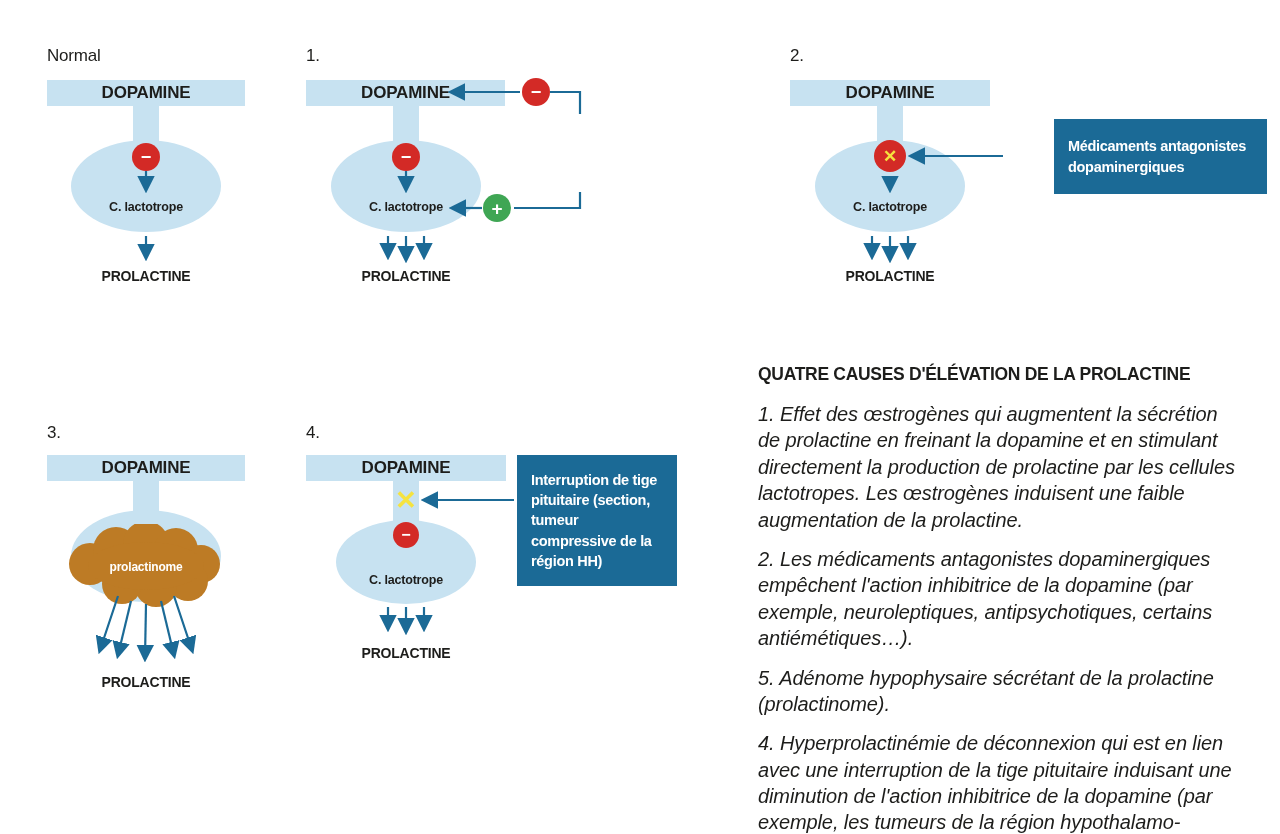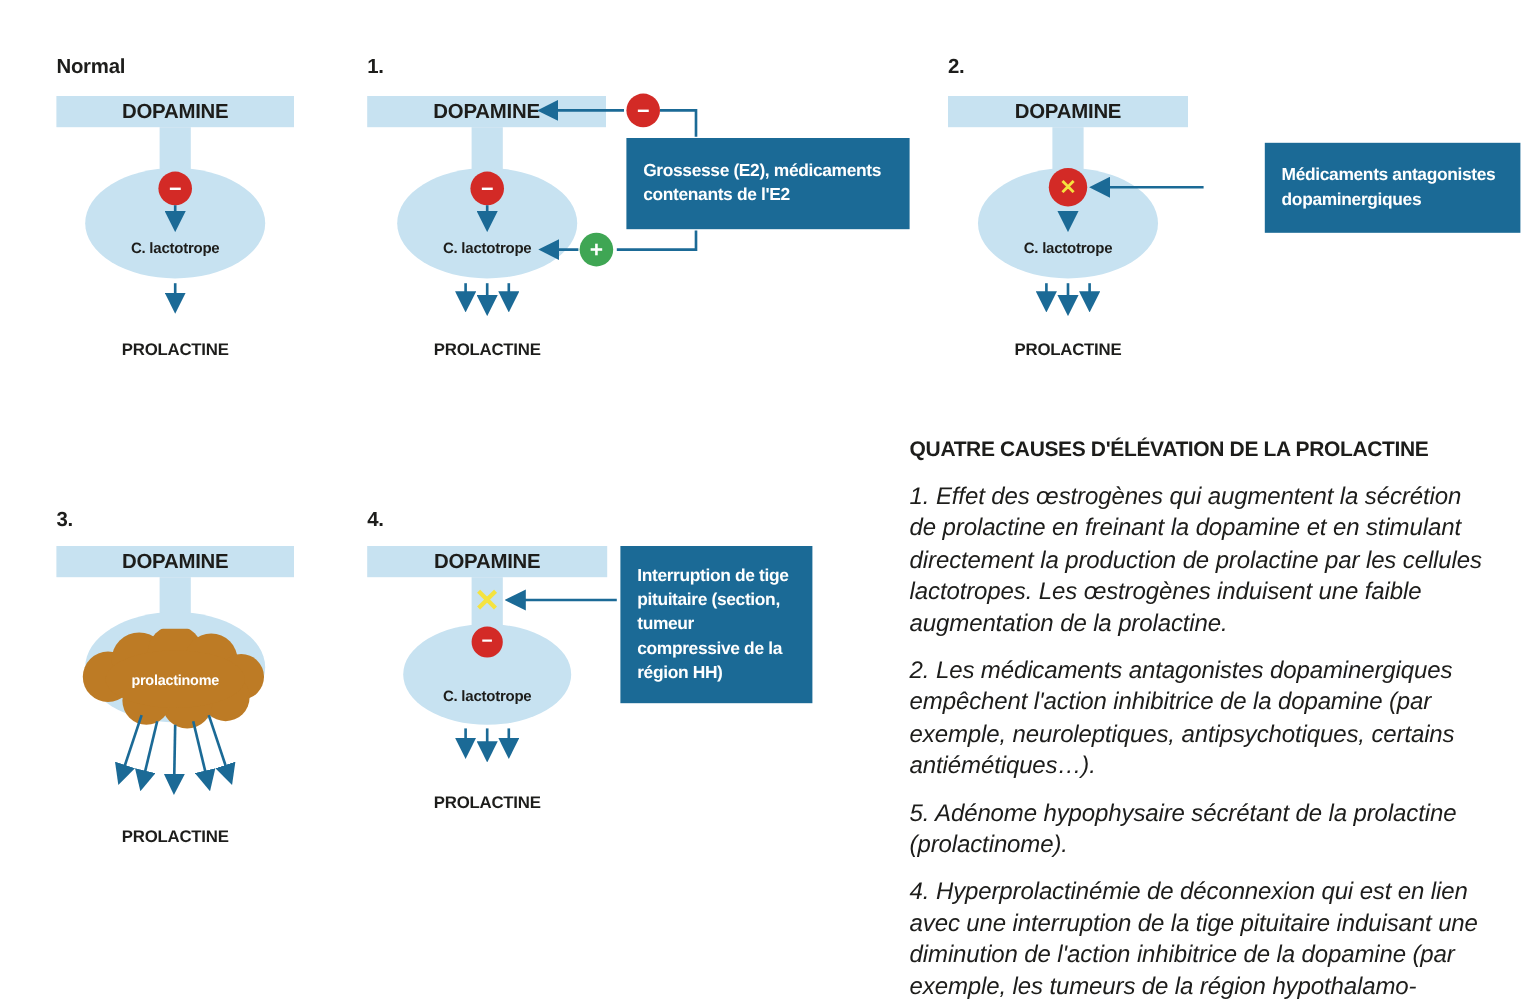--- a/index.html
+++ b/index.html
@@ -1,31 +1,31 @@
 <!DOCTYPE html>
 <html><head>
 <meta charset="utf-8">
 <style>
   html,body{margin:0;padding:0;background:#ffffff;}
   .canvas{position:relative;width:1280px;height:834px;background:#ffffff;
           font-family:"Liberation Sans",sans-serif;color:#1d1d1b;overflow:hidden;}
-  .plabel{position:absolute;font-weight:700;font-size:17px;letter-spacing:-0.2px;}
+  .plabel{position:absolute;font-weight:400;font-size:17px;letter-spacing:-0.2px;}
   .bar{position:absolute;height:26px;background:#c7e2f1;display:flex;align-items:center;
        justify-content:center;font-weight:700;font-size:17px;letter-spacing:-0.2px;}
   .stem{position:absolute;width:26px;background:#c7e2f1;}
   .ellipse{position:absolute;background:#c7e2f1;border-radius:50%;}
   .circle{position:absolute;border-radius:50%;color:#fff;font-weight:700;display:flex;
           align-items:center;justify-content:center;transform:translate(-50%,-50%);line-height:1;}
   .red{background:#d32a26;}
   .green{background:#3fa654;}
   .xin{color:#f5e33e;font-weight:700;font-size:17px;line-height:1;}
   .cell-label{position:absolute;transform:translateX(-50%);font-weight:700;font-size:12.5px;
               white-space:nowrap;letter-spacing:-0.2px;}
   .out-label{position:absolute;transform:translateX(-50%);font-weight:700;font-size:14px;
-             white-space:nowrap;letter-spacing:-0.2px;margin-top:15px;}
+             white-space:nowrap;letter-spacing:-0.2px;}
   .tealbox{position:absolute;background:#1b6a96;color:#fff;font-weight:700;font-size:14.5px;
            line-height:1.4;padding:10px 14px;box-sizing:border-box;display:flex;
            align-items:center;letter-spacing:-0.3px;}
   .xmark{position:absolute;transform:translate(-50%,-50%);color:#f5e33e;font-weight:700;line-height:1;}
   .cloud-label{position:absolute;transform:translate(-50%,-50%);color:#fff;font-weight:700;
                font-size:12px;white-space:nowrap;letter-spacing:-0.2px;}
   .overlay{position:absolute;left:0;top:0;pointer-events:none;}
   .explain{position:absolute;left:758px;top:364px;width:478px;}
   .explain h1{margin:0 0 16px 0;font-size:17.5px;font-weight:700;letter-spacing:-0.3px;}
   .explain p{margin:0 0 13px 0;font-size:20px;line-height:1.32;letter-spacing:-0.1px;font-style:italic;}
@@ -43,21 +43,20 @@
   <div class="cell-label" style="left:146px;top:200px">C. lactotrope</div>
   <div class="out-label" style="left:146px;top:268px">PROLACTINE</div>
 
   <div class="plabel" style="left:306px;top:46px">1.</div>
   <div class="stem" style="left:393px;top:106px;height:46px"></div>
   <div class="ellipse" style="left:331px;top:140px;width:150px;height:92px"></div>
   <div class="bar" style="left:306px;top:80px;width:199px">DOPAMINE</div>
   <div class="circle red" style="left:406px;top:157px;width:28px;height:28px;font-size:18px">−</div>
   <div class="circle red" style="left:536px;top:92px;width:28px;height:28px;font-size:18px">−</div>
   <div class="circle green" style="left:497px;top:208px;width:28px;height:28px;font-size:19px">+</div>
-  <div class="tealbox" style="left:522px;top:115px;width:236px;height:76px">Grossesse (E2), médicaments contenants de l'E2</div>
   <div class="cell-label" style="left:406px;top:200px">C. lactotrope</div>
   <div class="out-label" style="left:406px;top:268px">PROLACTINE</div>
 
   <div class="plabel" style="left:790px;top:46px">2.</div>
   <div class="stem" style="left:877px;top:106px;height:46px"></div>
   <div class="ellipse" style="left:815px;top:140px;width:150px;height:92px"></div>
   <div class="bar" style="left:790px;top:80px;width:200px">DOPAMINE</div>
   <div class="circle red" style="left:890px;top:156px;width:32px;height:32px">
     <span class="xin">✕</span>
   </div>

